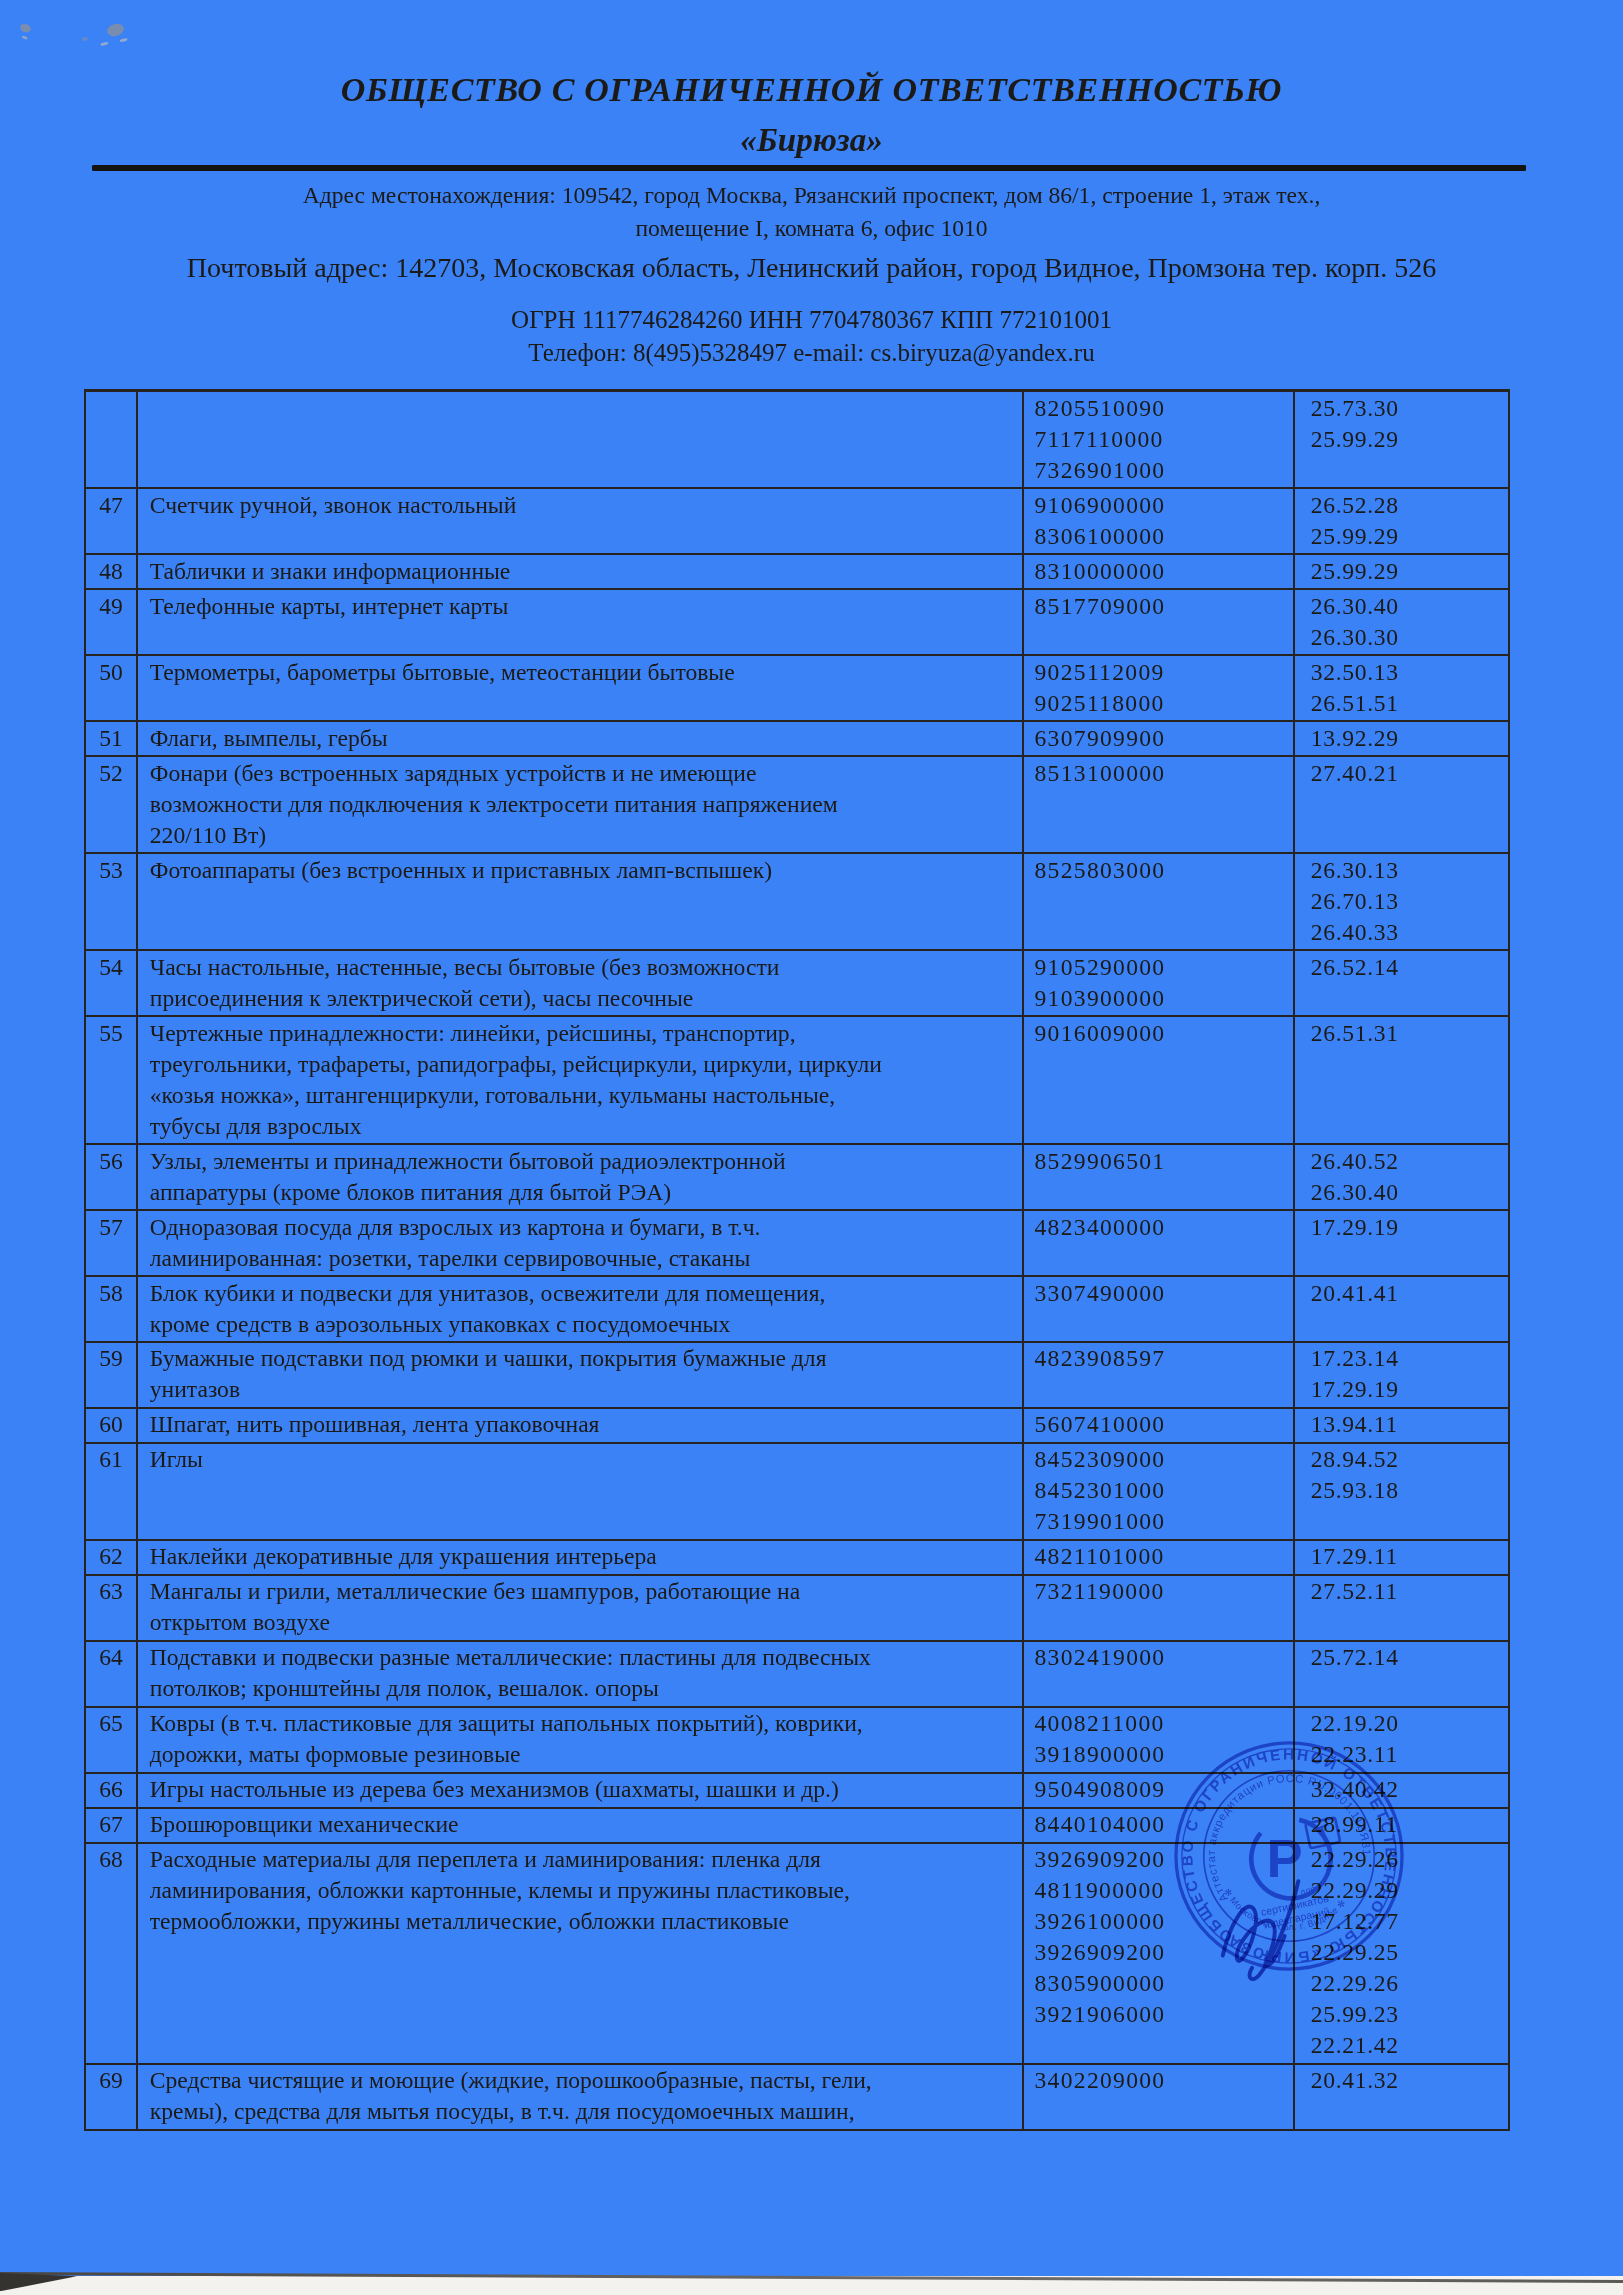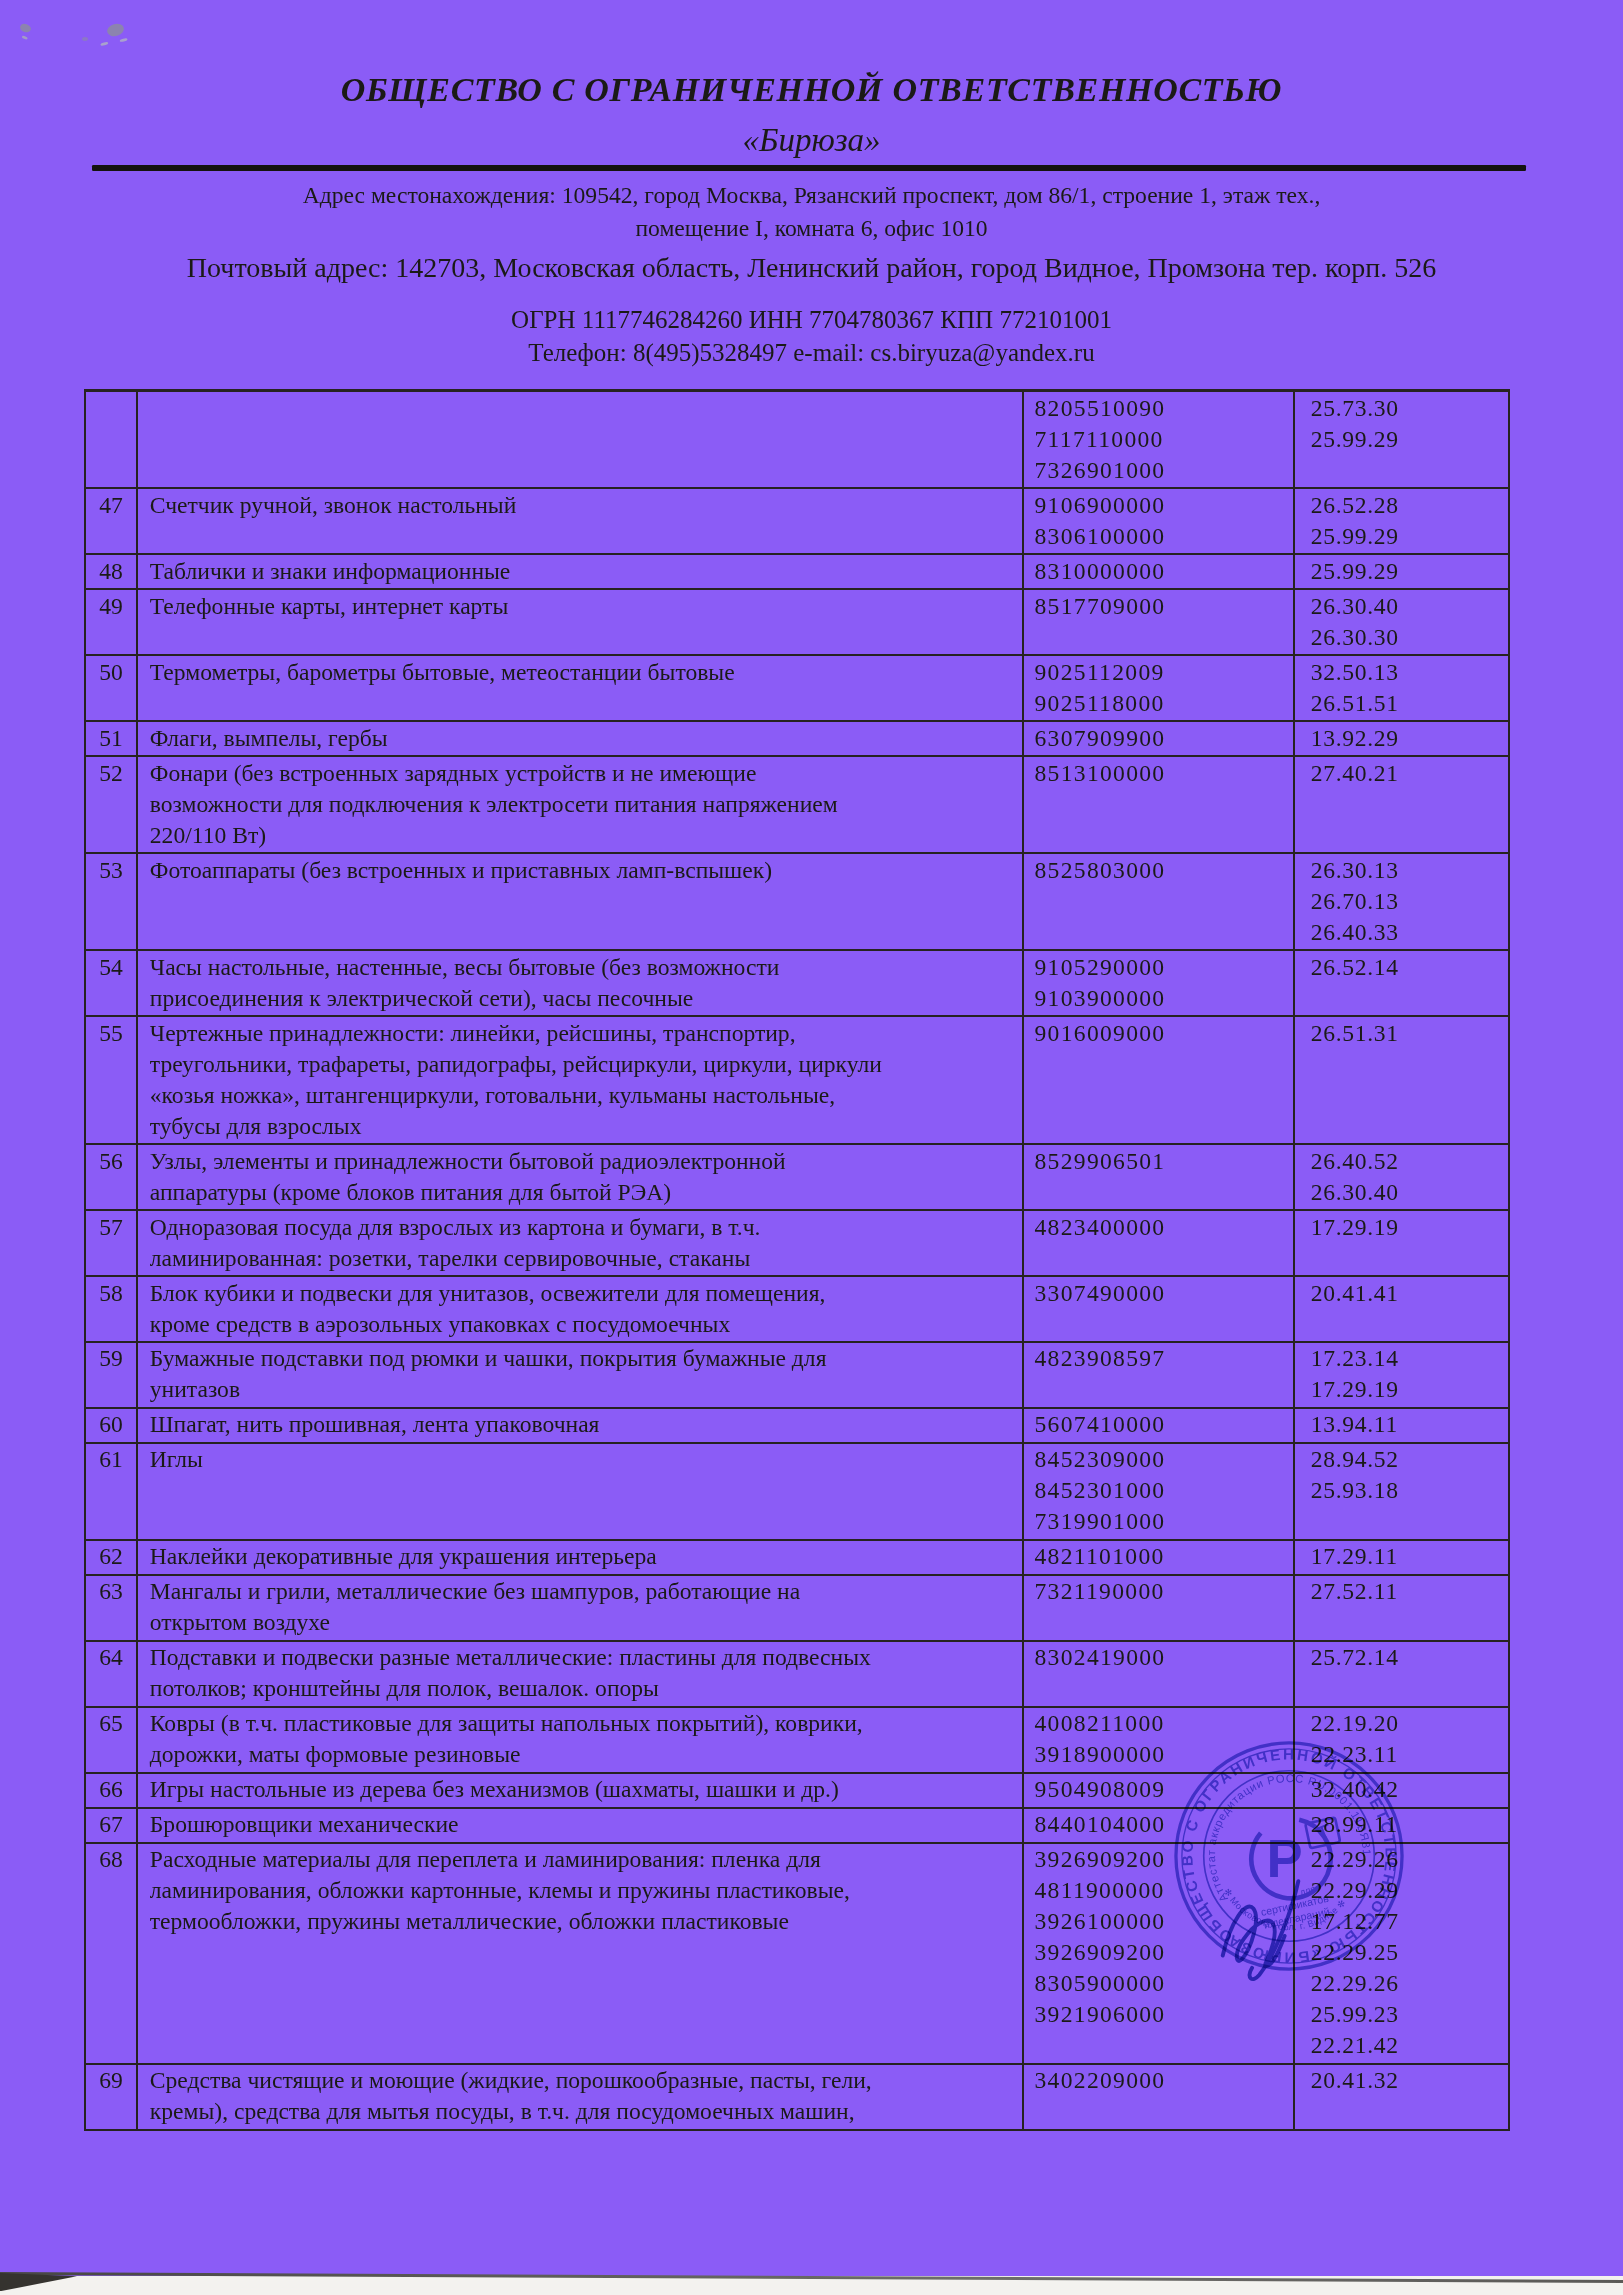--- a/index.html
+++ b/index.html
@@ -1,24 +1,24 @@
 <!DOCTYPE html>
 <html style="font-size:10.5px"><head>
 <meta charset="utf-8">
 <style>
   html, body { margin: 0; padding: 0; }
   body { width: 1623px; height: 2295px; overflow: hidden; }
   .page {
     position: relative; width: 1623px; height: 2295px;
-    background: #8b5cf6; color: #1b1a17;
+    background: #3b82f6; color: #1b1a17;
     font-family: "Liberation Serif", serif;
   }
   .hline { position: absolute; left: 0; width: 100%; text-align: center; white-space: nowrap; }
   .org-type { top: 71px; font-size: 34px; font-weight: bold; font-style: italic; letter-spacing: 0.7px; }
-  .org-name { top: 122px; font-size: 33px; font-weight: normal; font-style: italic; }
+  .org-name { top: 122px; font-size: 33px; font-weight: bold; font-style: italic; }
   .title-rule { position: absolute; top: 165px; left: 92px; width: 1434px; height: 5.9px; background: #15130f; border-radius: 1.3px; }
   .addr1 { top: 182px; font-size: 23.6px; }
   .addr2 { top: 215px; font-size: 23.6px; }
   .addr3 { top: 252px; font-size: 28px; }
   .ogrn  { top: 306px; font-size: 25px; }
   .phone { top: 339px; font-size: 25px; }
 
   .table {
     position: absolute; top: 389px; left: 84px; width: 1426px;
     border: 2.6px solid #262320; border-top-width: 3.9px;

